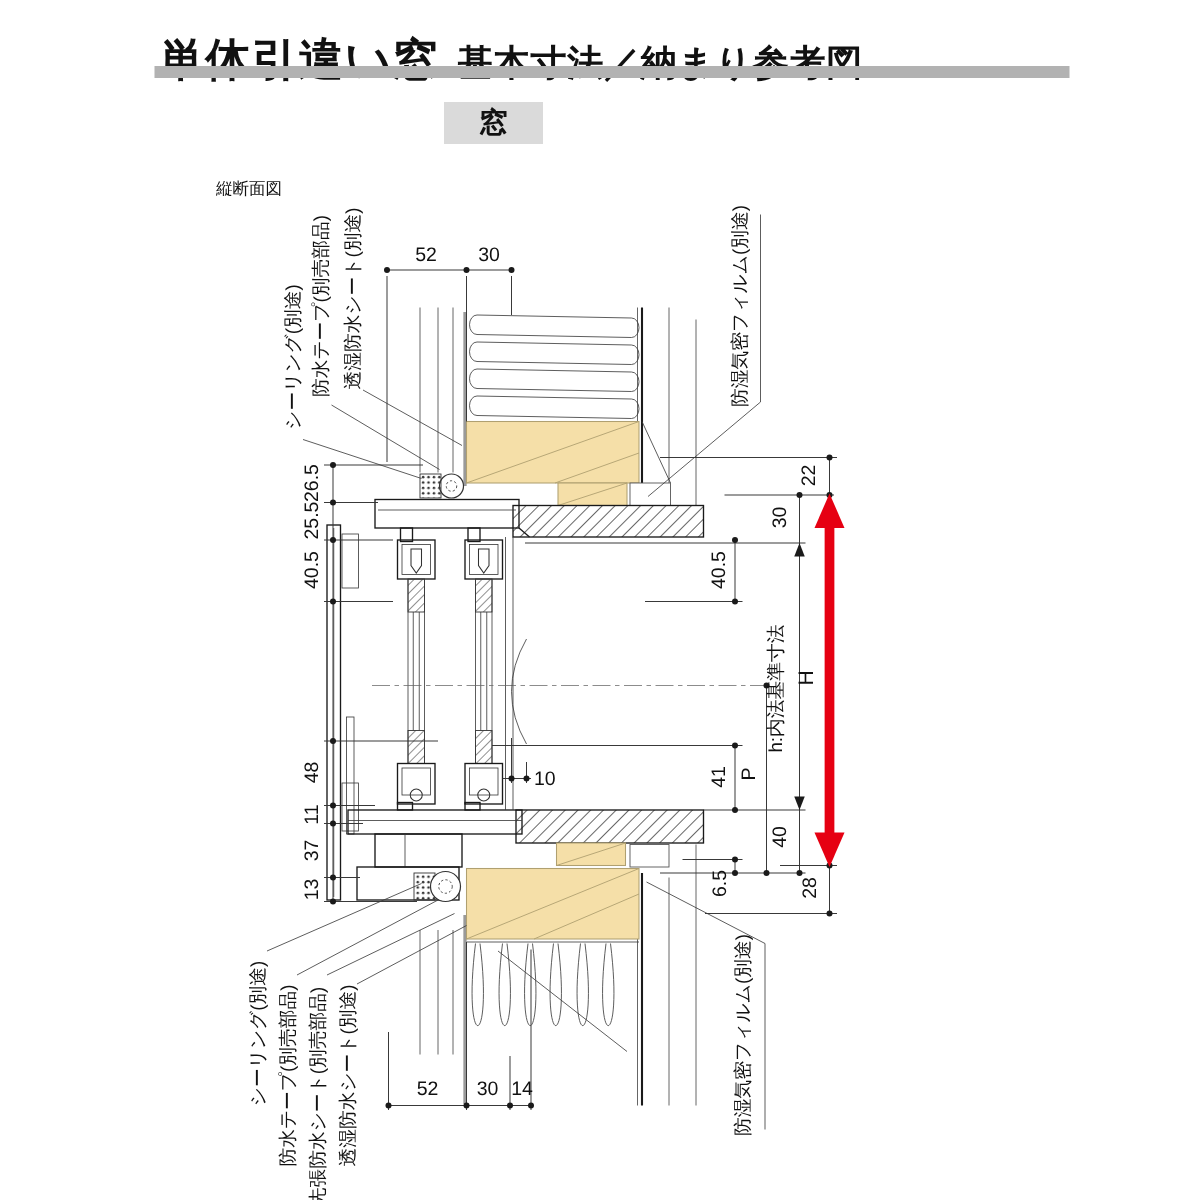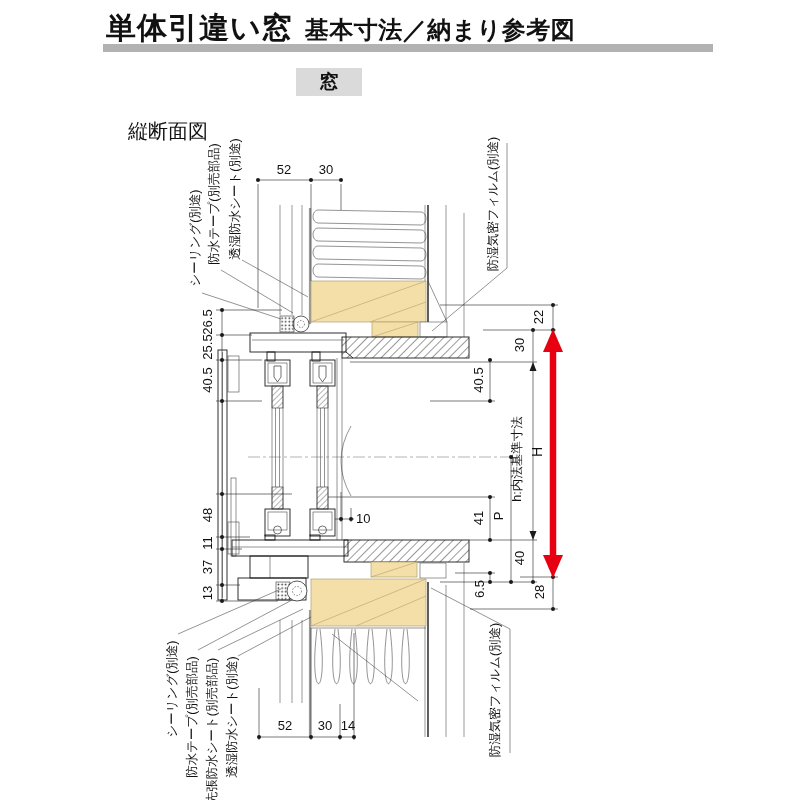--- a/index.html
+++ b/index.html
@@ -1,26 +1,26 @@
 <!DOCTYPE html>
 <html><head>
 <meta charset="utf-8">
 <style>
   html,body{margin:0;padding:0;background:#fff;}
   #page{position:relative;width:800px;height:800px;background:#fff;overflow:hidden;
         font-family:"Liberation Sans","DejaVu Sans",sans-serif;color:#111;}
   
-  #title{position:absolute;left:106px;top:8px;white-space:nowrap;text-align:right;}
+  #title{position:absolute;left:106px;top:20px;white-space:nowrap;text-align:right;}
   #title .main{font-size:30px;font-weight:900;letter-spacing:1px;}
   #title .sub{font-size:24px;font-weight:900;margin-left:12px;letter-spacing:0.5px;}
   #hbar{position:absolute;left:103px;top:44px;width:610px;height:8px;background:#b2b2b2;}
   #subhead{position:absolute;left:107px;top:70px;font-size:19px;font-weight:700;white-space:nowrap;}
   #wtag{position:absolute;left:296px;top:68px;width:66px;height:28px;background:#dadada;
         display:flex;align-items:center;justify-content:center;font-size:19px;font-weight:700;}
-  #caption{position:absolute;left:128px;top:118px;font-size:20px;font-weight:500;}
+  #caption{position:absolute;left:144px;top:118px;font-size:11px;font-weight:500;}
   
   .ln{stroke:#1a1a1a;stroke-width:0.9;fill:none;}
   .lnb{stroke:#1a1a1a;stroke-width:1.4;fill:none;}
   .thin{stroke:#3a3a3a;stroke-width:0.55;fill:none;}
   .wall{stroke:#555;stroke-width:0.6;fill:none;}
   .thick{stroke:#9a9a9a;stroke-width:2.2;fill:none;}
   .dim{stroke:#333;stroke-width:0.65;fill:none;}
   .dimdot{fill:#1a1a1a;}
   .dimtxt{font-family:"Liberation Sans","DejaVu Sans",sans-serif;font-size:13px;fill:#111;}
   .lbltxt{font-family:"Liberation Sans","DejaVu Sans",sans-serif;font-size:12.5px;fill:#111;}

